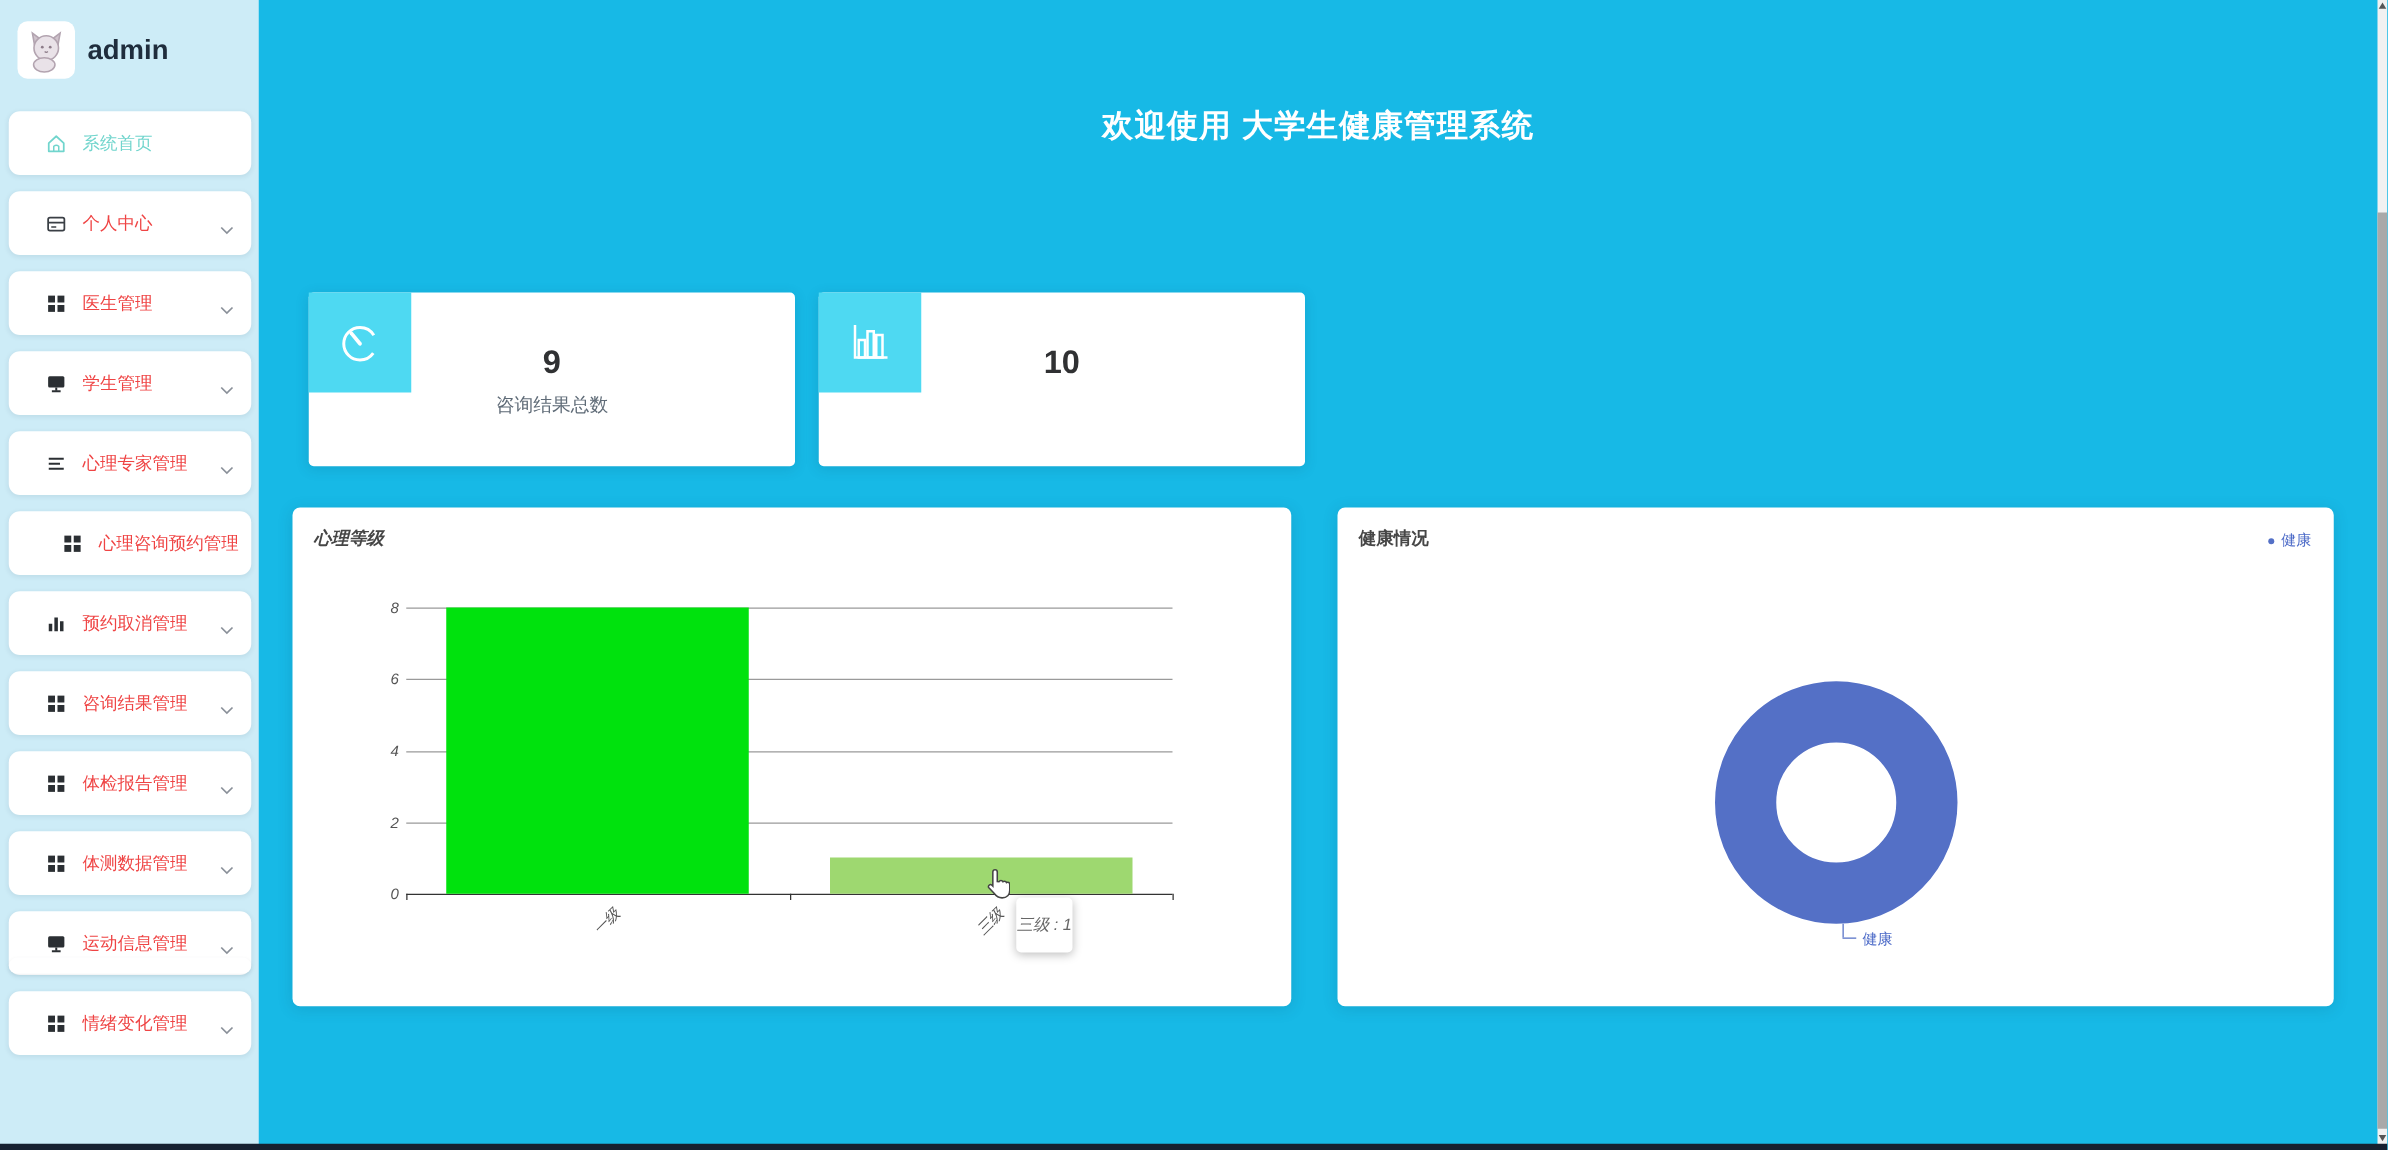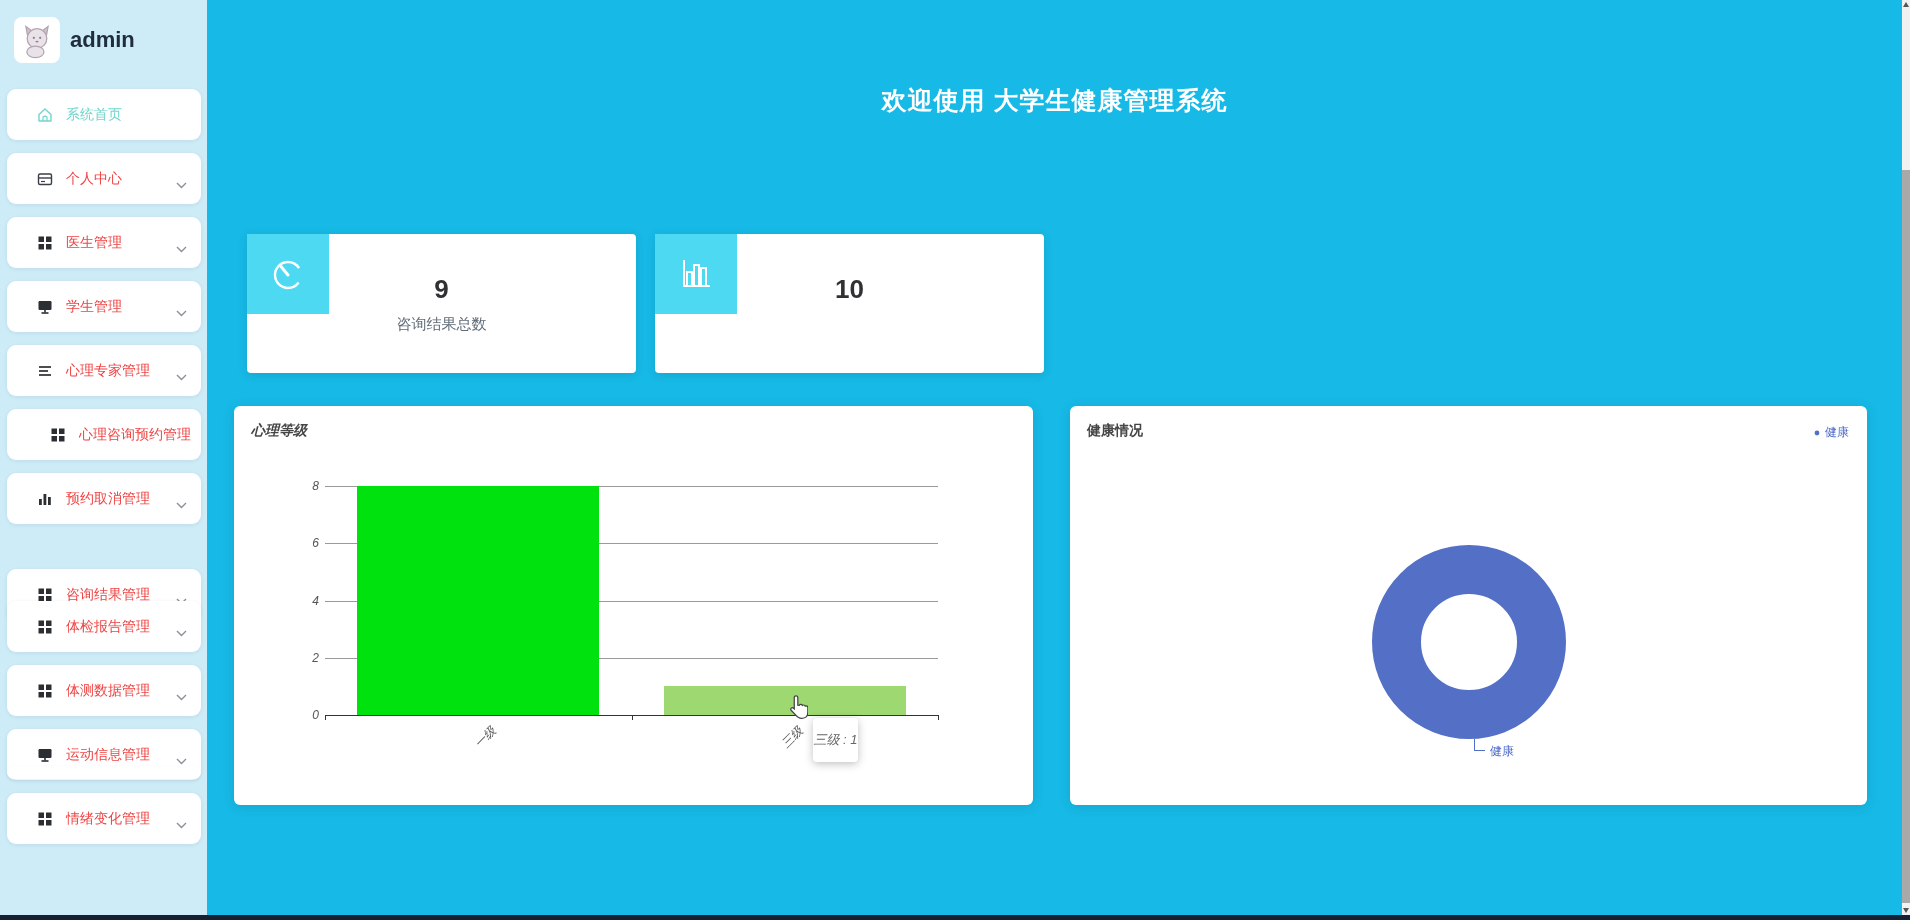--- a/index.html
+++ b/index.html
@@ -173,21 +173,21 @@
             <rect x="12" y="7" width="2.8" height="8" fill="#2b2f33"></rect>
           </svg>
         </span>
     <span class="mi-label">预约取消管理</span>
     <span class="mi-chevron">
       <svg width="11" height="7" viewBox="0 0 11 7">
             <polyline points="1,1 5.5,5.5 10,1" fill="none" stroke="#8a9099" stroke-width="1.4"></polyline>
           </svg>
     </span>
   </div>
-      <div class="menu-item" style="top: 448px; margin-top: 32px;">
+      <div class="menu-item" style="top: 448px;">
     <span class="mi-icon">
           <svg width="18" height="18" viewBox="0 0 18 18">
             <rect x="2.5" y="2.5" width="5.5" height="5.5" fill="#2b2f33"></rect>
             <rect x="10" y="2.5" width="5.5" height="5.5" fill="#2b2f33"></rect>
             <rect x="2.5" y="10" width="5.5" height="5.5" fill="#2b2f33"></rect>
             <rect x="10" y="10" width="5.5" height="5.5" fill="#2b2f33"></rect>
           </svg>
         </span>
     <span class="mi-label">咨询结果管理</span>
     <span class="mi-chevron">

